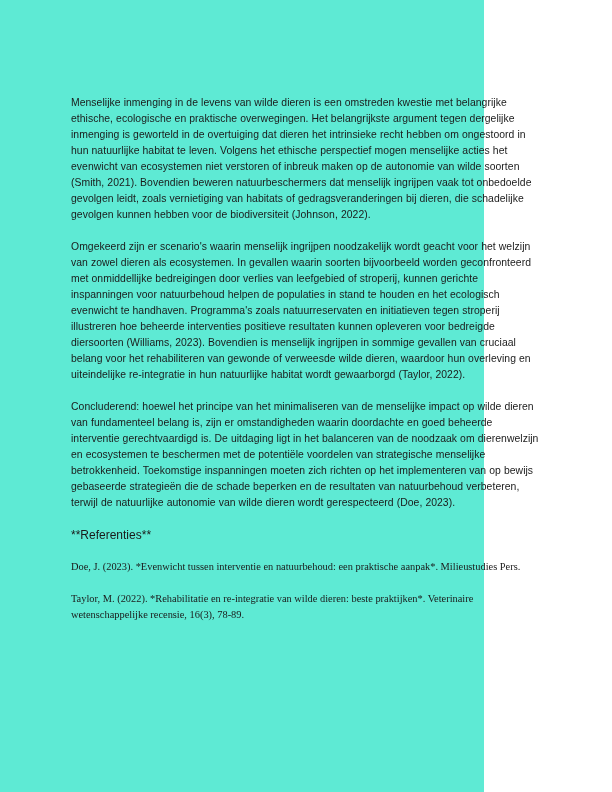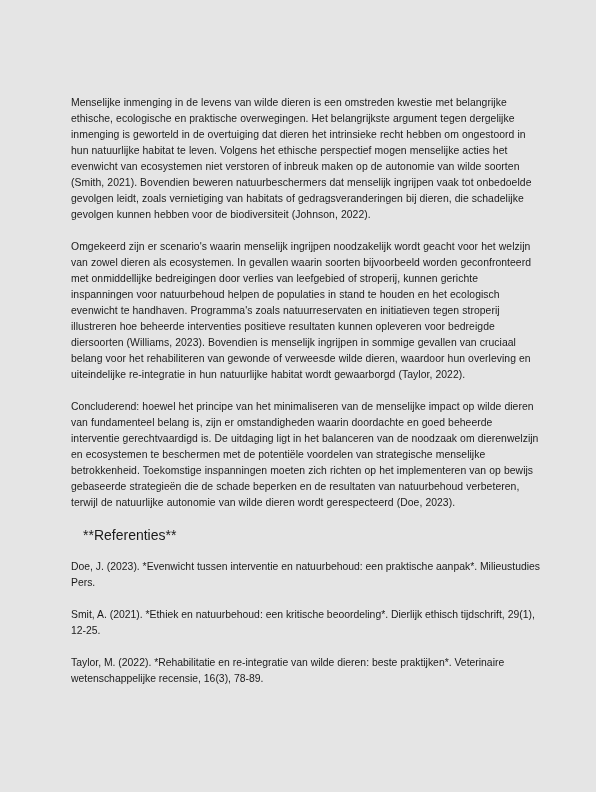--- a/index.html
+++ b/index.html
@@ -11,23 +11,23 @@
   body {
     width: 612px;
     height: 792px;
     overflow: hidden;
     font-family: "Liberation Sans", sans-serif;
     color: #000000;
     -webkit-font-smoothing: antialiased;
   }
   .page {
     position: relative;
-    width: 596px;
+    width: 484px;
     height: 792px;
-    background: #e5e5e5;
+    background: #5eead4;
     box-sizing: border-box;
   }
   .doc-body {
     position: absolute;
     left: 71px;
     top: 95px;
     width: 470px;
   }
   .para {
     font-size: 10.4px;
@@ -36,31 +36,32 @@
     margin: 0 0 16px 0;
     word-spacing: 0.1px;
     letter-spacing: 0.005em;
     color: #1a1a1a;
     white-space: pre-wrap;
   }
   .para:last-child {
     margin-bottom: 0;
   }
   .ref-heading {
-    font-size: 14px;
+    font-size: 12px;
     line-height: 16px;
-    margin: 0 0 16px 12px;
+    margin: 0 0 16px 0;
     color: #1a1a1a;
   }
   .ref-entry {
     font-size: 10.4px;
     line-height: 16px;
     margin: 0 0 16px 0;
     color: #1a1a1a;
     white-space: pre-wrap;
+    font-family: Liberation Serif, serif;
   }
   .ref-entry:last-child {
     margin-bottom: 16px;
   }
 </style>
 </head>
 <body>
 
 <div class="page">
   <div class="doc-body">
@@ -69,18 +70,17 @@
 
     <p class="para">Omgekeerd zijn er scenario's waarin menselijk ingrijpen noodzakelijk wordt geacht voor het welzijn van zowel dieren als ecosystemen. In gevallen waarin soorten bijvoorbeeld worden geconfronteerd met onmiddellijke bedreigingen door verlies van leefgebied of stroperij, kunnen gerichte inspanningen voor natuurbehoud helpen de populaties in stand te houden en het ecologisch evenwicht te handhaven. Programma's zoals natuurreservaten en initiatieven tegen stroperij illustreren hoe beheerde interventies positieve resultaten kunnen opleveren voor bedreigde diersoorten (Williams, 2023). Bovendien is menselijk ingrijpen in sommige gevallen van cruciaal belang voor het rehabiliteren van gewonde of verweesde wilde dieren, waardoor hun overleving en uiteindelijke re-integratie in hun natuurlijke habitat wordt gewaarborgd (Taylor, 2022).</p>
 
     <p class="para">Concluderend: hoewel het principe van het minimaliseren van de menselijke impact op wilde dieren van fundamenteel belang is, zijn er omstandigheden waarin doordachte en goed beheerde interventie gerechtvaardigd is. De uitdaging ligt in het balanceren van de noodzaak om dierenwelzijn en ecosystemen te beschermen met de potentiële voordelen van strategische menselijke betrokkenheid. Toekomstige inspanningen moeten zich richten op het implementeren van op bewijs gebaseerde strategieën die de schade beperken en de resultaten van natuurbehoud verbeteren, terwijl de natuurlijke autonomie van wilde dieren wordt gerespecteerd (Doe, 2023).</p>
 
     <p class="ref-heading">**Referenties**</p>
 
     <p class="ref-entry">Doe, J. (2023). *Evenwicht tussen interventie en natuurbehoud: een praktische aanpak*. Milieustudies Pers.</p>
 
 
-    <p class="ref-entry">Smit, A. (2021). *Ethiek en natuurbehoud: een kritische beoordeling*. Dierlijk ethisch tijdschrift, 29(1), 12-25.</p>
 
     <p class="ref-entry">Taylor, M. (2022). *Rehabilitatie en re-integratie van wilde dieren: beste praktijken*. Veterinaire wetenschappelijke recensie, 16(3), 78-89.</p>
 
   </div>
 </div>
 
 </body></html>

